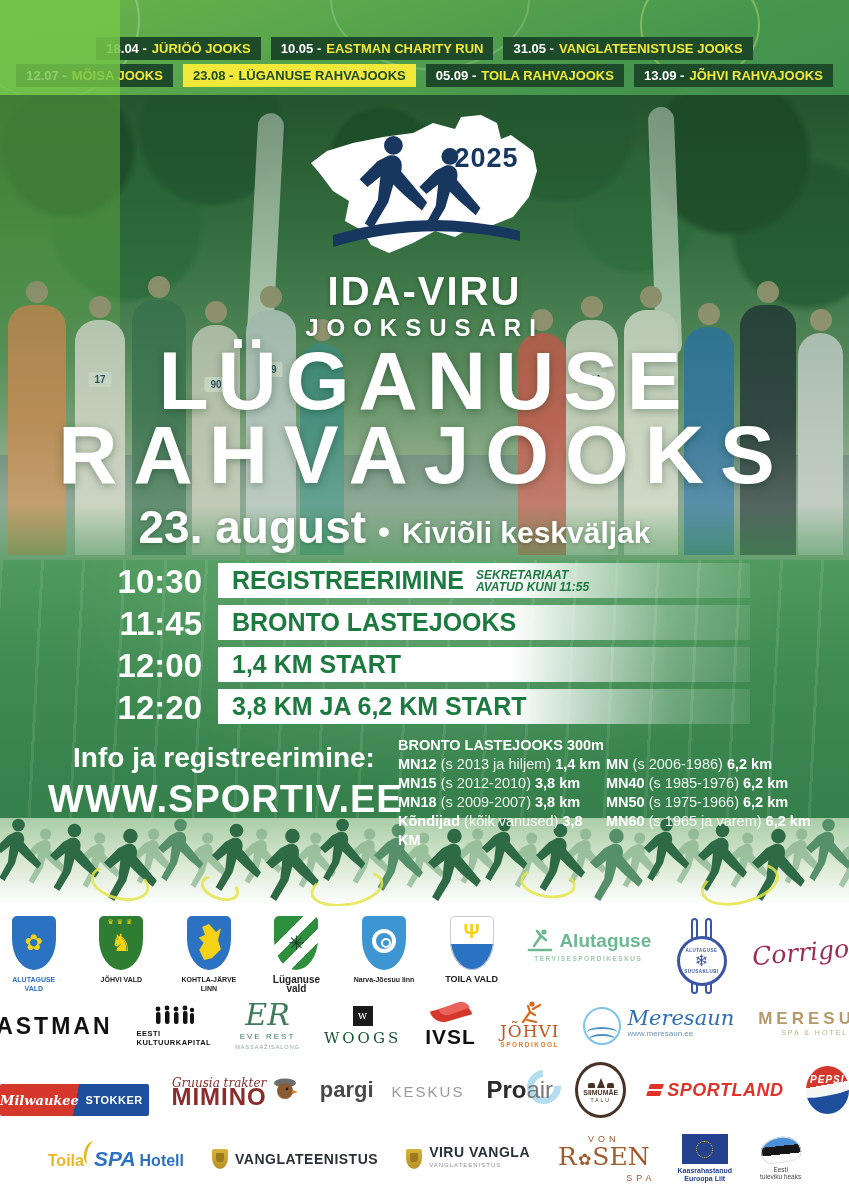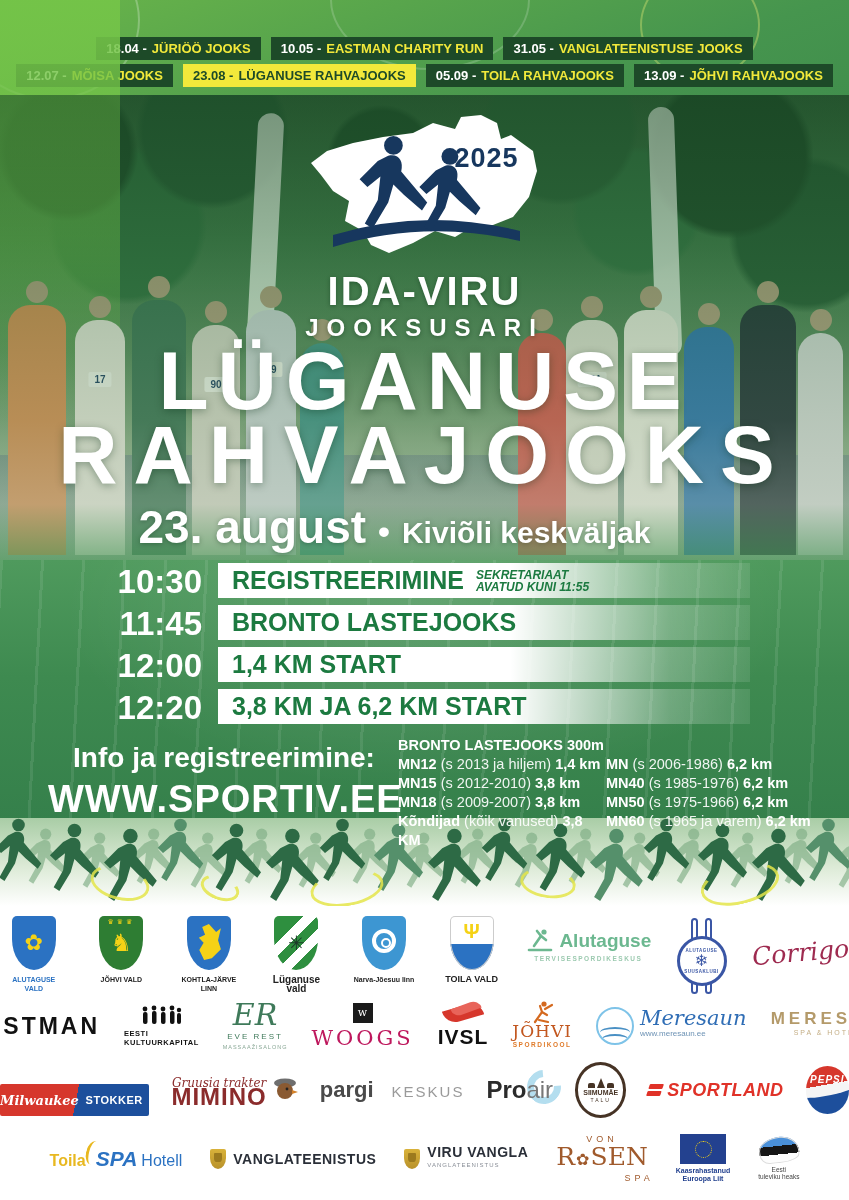--- a/index.html
+++ b/index.html
@@ -127,21 +127,21 @@
   .eastman{font-size:23px;font-weight:bold;letter-spacing:3px;color:#111;}
   .kult{display:flex;flex-direction:column;align-items:center;gap:2px;}
   .kult-cap{font-size:7.5px;font-weight:bold;color:#111;letter-spacing:.5px;}
   .everest{display:flex;flex-direction:column;align-items:center;line-height:10px;}
   .er-mono{font-family:"DejaVu Serif",serif;font-style:italic;font-size:30px;color:#3f7a5a;line-height:30px;}
   .er-l1{font-size:8px;letter-spacing:2px;color:#3f7a5a;margin-top:2px;}
   .er-l2{font-size:5.5px;letter-spacing:1px;color:#8aa896;}
   .woogs{display:flex;flex-direction:column;align-items:center;gap:3px;}
   .woogs-sq{width:20px;height:20px;background:#1a1a1a;color:#fff;font-family:"DejaVu Serif",serif;font-size:11px;
     display:flex;align-items:center;justify-content:center;}
-  .woogs-t{font-family:"DejaVu Serif",serif;font-size:21px;letter-spacing:3px;color:#be185d;}
+  .woogs-t{font-family:"DejaVu Serif",serif;font-size:15px;letter-spacing:3px;color:#14532d;}
   .ivsl{display:flex;flex-direction:column;align-items:center;gap:1px;}
   .ivsl-leaf{position:relative;width:44px;height:20px;}
   .leaf1{position:absolute;left:2px;top:2px;width:40px;height:14px;background:#d6372c;border-radius:0 16px 0 16px;transform:rotate(-16deg);}
   .leaf2{position:absolute;left:10px;top:0;width:30px;height:9px;background:#e8645a;border-radius:0 12px 0 12px;transform:rotate(-20deg);}
   .ivsl-t{font-size:21px;font-weight:bold;color:#111;letter-spacing:1px;}
   .jsk{display:flex;flex-direction:column;align-items:center;line-height:14px;}
   .jsk-name{font-family:"DejaVu Serif",serif;font-size:17px;color:#c2571f;letter-spacing:1px;}
   .jsk-sub{font-size:6.5px;font-weight:bold;color:#e07b2a;letter-spacing:1.5px;}
   .meresaun{display:flex;align-items:center;gap:6px;}
   .ms-circle{position:relative;width:38px;height:38px;border:2.5px solid #7ec3e8;border-radius:50%;overflow:hidden;}
@@ -182,21 +182,21 @@
   .sl-t{font-size:18px;font-weight:bold;font-style:italic;color:#e03228;letter-spacing:.5px;}
   .pepsi{position:relative;width:48px;height:48px;border-radius:50%;overflow:hidden;
     background:linear-gradient(170deg,#d6372c 0 40%,#f5f5f5 40% 56%,#1d4f9c 56% 100%);}
   .pepsi-wave{position:absolute;left:-6px;top:19px;width:60px;height:10px;background:#f5f5f5;transform:rotate(-12deg);border-radius:50%;}
   .pepsi-t{position:absolute;left:0;top:8px;width:100%;text-align:center;color:#fff;font-size:10px;font-weight:bold;font-style:italic;letter-spacing:1px;}
   
   .toilaspa{display:flex;align-items:baseline;gap:4px;}
   .ts-toila{font-size:16px;font-weight:bold;color:#e8b820;}
   .ts-spa{position:relative;font-size:21px;font-weight:bold;font-style:italic;color:#2b72c2;padding-left:6px;}
   .ts-spa::before{content:"";position:absolute;left:-4px;top:-6px;width:12px;height:24px;border-left:3px solid #e8b820;border-radius:50%;transform:rotate(14deg);}
-  .ts-hotell{font-size:16px;font-weight:normal;color:#2b72c2;}
+  .ts-hotell{font-size:16px;font-weight:bold;color:#2b72c2;}
   .vshield{width:16px;height:20px;border-radius:2px 2px 50% 50%/2px 2px 55% 55%;background:linear-gradient(#d9b23a,#b8912a);position:relative;}
   .vshield::before{content:"";position:absolute;left:4px;top:4px;width:8px;height:9px;background:#9c7a1e;border-radius:1px 1px 40% 40%;}
   .vt{display:flex;align-items:center;gap:7px;}
   .vt-t{font-size:14px;font-weight:bold;color:#2a2f38;letter-spacing:.5px;}
   .vv{display:flex;align-items:center;gap:7px;}
   .vv-col{display:flex;flex-direction:column;line-height:13px;}
   .vv-sub{font-size:6px;color:#8a8f98;letter-spacing:1px;}
   .vonrosen{display:flex;flex-direction:column;align-items:center;line-height:18px;}
   .vr-von{font-size:9px;letter-spacing:4px;color:#a05a2c;}
   .vr-row{display:flex;align-items:baseline;font-family:"DejaVu Serif",serif;color:#a05a2c;}

